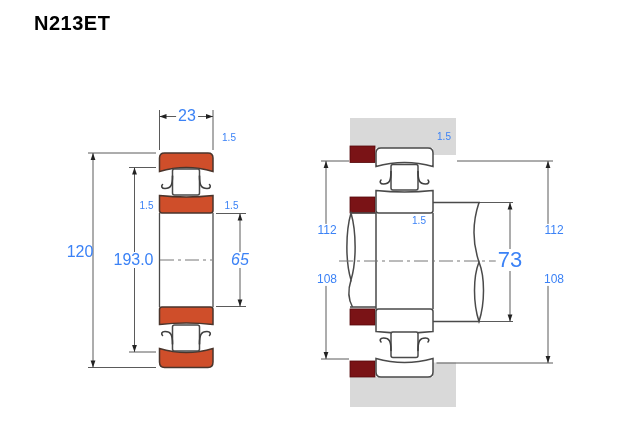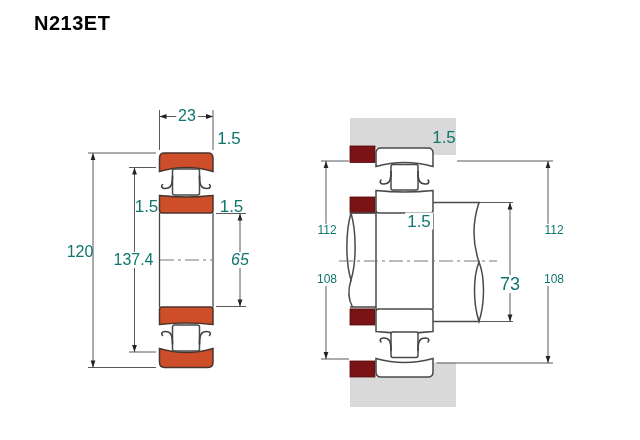--- a/index.html
+++ b/index.html
@@ -1,22 +1,22 @@
 <!DOCTYPE html>
 <html><head>
 <meta charset="utf-8">
 <style>
   html,body{margin:0;padding:0;background:#fff;}
   #stage{position:relative;width:580px;height:440px;background:#ffffff;overflow:hidden;
          font-family:"Liberation Sans",sans-serif;color:#111;}
   #stage svg{position:absolute;left:0;top:0;}
   .lbl{position:absolute;transform:translate(-50%,-50%);white-space:nowrap;
-       font-size:16px;color:#0f766e;text-align:center;line-height:1.0;}
-  .lbl.small{font-size:17px;}
-  .lbl.big{font-size:18px;margin-top:24px;}
+       font-size:16px;color:#3b82f6;text-align:center;line-height:1.0;}
+  .lbl.small{font-size:10px;}
+  .lbl.big{font-size:22px;}
   .lbl.bg{background:#ffffff;padding:0 2px;}
   .stack{display:flex;flex-direction:column;align-items:center;line-height:1.05;font-size:12px;gap:37px;}
   #title{position:absolute;left:34px;top:12px;font-size:20px;font-weight:bold;
          letter-spacing:0.5px;color:#000;}
 </style>
 </head>
 <body>
 
 <div id="stage">
 
@@ -131,21 +131,21 @@
     </g>
     <g stroke="#777" stroke-width="1" fill="none" stroke-dasharray="14 4 3 4">
       <path d="M 160 260 H 212"></path>
       <path d="M 339 261 H 497"></path>
     </g>
   </svg>
 
   <div class="lbl bg" style="left:187px;top:116px;">23</div>
   <div class="lbl small" style="left:229px;top:138px;">1.5</div>
   <div class="lbl" style="left:80px;top:252px;">120</div>
-  <div class="lbl bg" style="left:133.5px;top:260px;">137.4</div>
+  <div class="lbl bg" style="left:133.5px;top:260px;">193.0</div>
   <div class="lbl bg" style="left:240px;top:260px;font-style:italic;">65</div>
   <div class="lbl small" style="left:146.5px;top:206px;">1.5</div>
   <div class="lbl small" style="left:231.5px;top:206px;">1.5</div>
 
   <div class="lbl small" style="left:444px;top:137px;">1.5</div>
   <div class="lbl small bg" style="left:419px;top:221px;">1.5</div>
   <div class="lbl bg" style="left:327px;top:254.5px;">
     <div class="stack">
       <div>112</div>
       <div>108</div>

